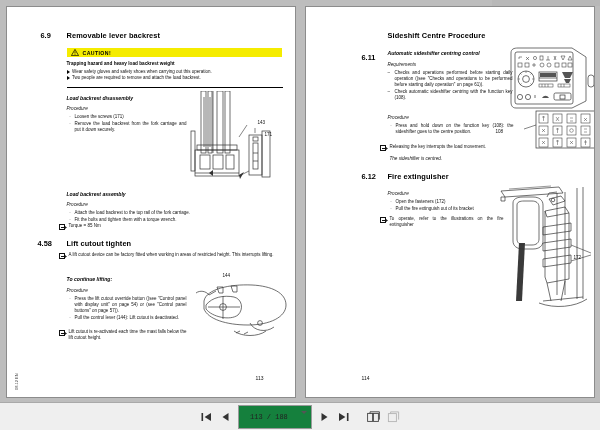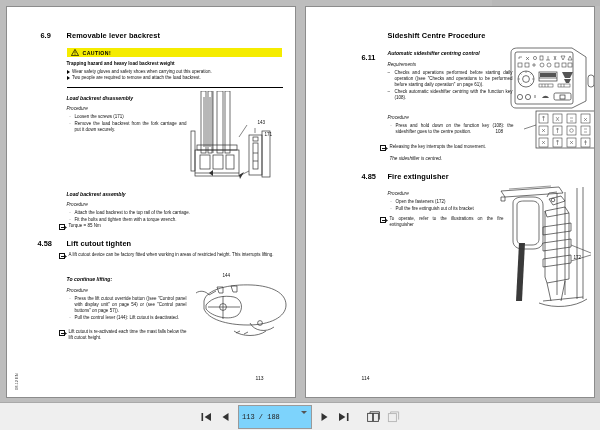--- a/index.html
+++ b/index.html
@@ -167,26 +167,27 @@
     width: 13px; height: 14px;
     display: flex; align-items: center; justify-content: center;
     background: transparent;
     border: none;
     padding: 0;
     cursor: pointer;
   }
   .tb-btn svg { display: block; }
   .page-field {
     width: 74px; height: 14px;
-    background: #7dd3fc;
+    background: #15803d;
     border: 1px solid #9a9a9a;
     display: flex;
     align-items: center;
     padding: 11px 3px;
     position: relative;
+    justify-content: flex-end;
   }
   .page-field input {
     border: none; outline: none;
     font-family: "Liberation Mono", monospace;
     font-size: 7px;
     color: #222;
     width: 58px;
     background: transparent;
     padding: 0;
   }
@@ -485,21 +486,21 @@
                 <path d="M64 96 l3 3 M67 96 l-3 3"></path>
                 <path d="M78 97 l3 0 M79.5 95 l0 5"></path>
               </g>
 
               <path d="M30 80 L18 84" stroke-width="0.6"></path>
             </g>
           </svg>
         </div>
         <div class="lead-num" style="left:190px; top:122px;">108</div>
 
-        <div class="sec-num" style="left:56px; top:165px;">4.85</div>
+        <div class="sec-num" style="left:56px; top:165px;">6.12</div>
         <div class="sec-head" style="left:82px; top:165px;">Fire extinguisher</div>
 
         <div class="sub-ital" style="left:82px; top:184px;">Procedure</div>
         <div class="plist" style="left:84px; top:192px; width:120px;">
           <div class="pitem nojust">
             <span class="dot">·</span>
             <p>Open the fasteners (172)</p>
           </div>
           <div class="pitem nojust">
             <span class="dot">·</span>

